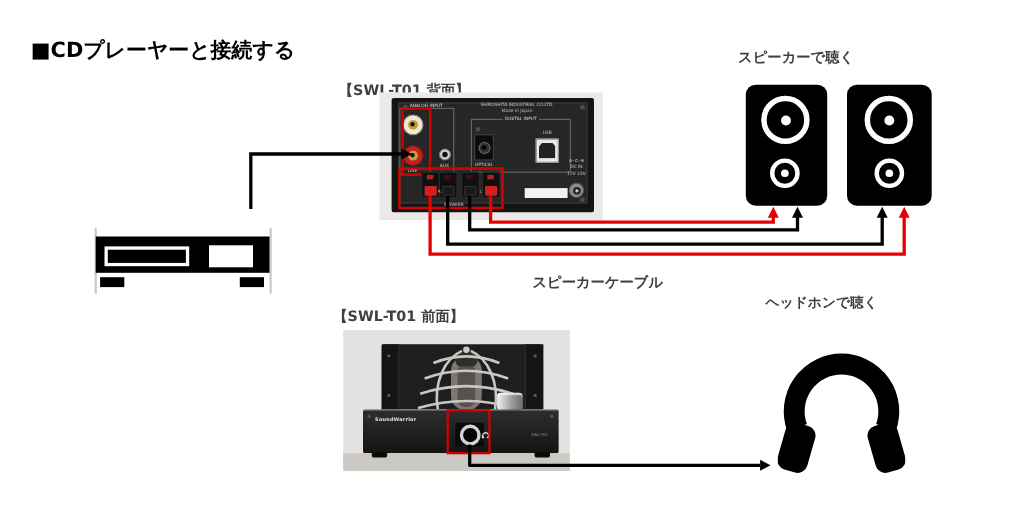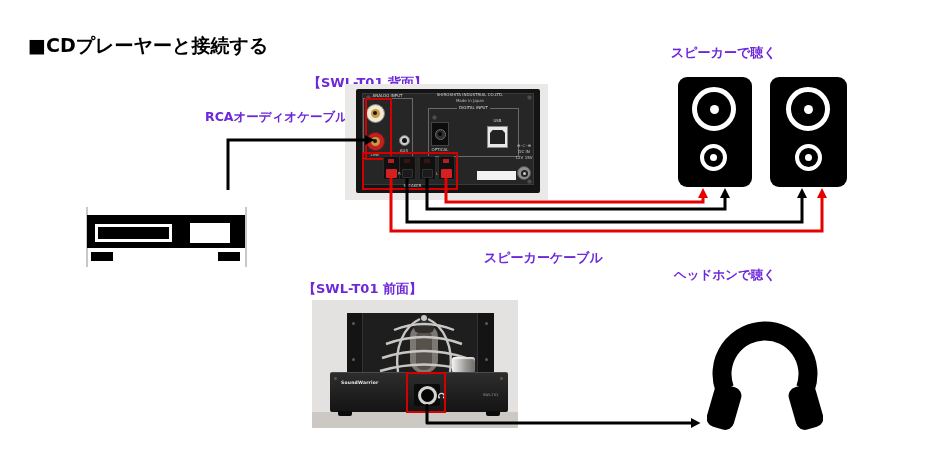--- a/index.html
+++ b/index.html
@@ -4,21 +4,21 @@
 <style>
   :root{
     --wire-red:#e60000;
     --wire-black:#000000;
     --hl-red:#d40000;
   }
   html,body{margin:0;padding:0;background:#fff;}
   body{font-family:"DejaVu Sans",sans-serif;}
   .canvas{position:relative;width:940px;height:470px;background:#fff;overflow:hidden;}
   .abs{position:absolute;}
-  .lbl{position:absolute;font-weight:bold;color:#6d28d9;font-size:13px;line-height:1.15;white-space:nowrap;}
+  .lbl{position:absolute;font-weight:bold;color:#404040;font-size:13px;line-height:1.15;white-space:nowrap;}
   .title{position:absolute;left:28px;top:33px;font-size:19px;font-weight:bold;color:#000;white-space:nowrap;}
   
   .photo{position:absolute;}
   .t{position:absolute;line-height:1;white-space:nowrap;}
   .cc{text-align:center;}
   .screw{position:absolute;width:5px;height:5px;border-radius:50%;background:#4e4e4e;box-shadow:inset 0 0 1px #000;}
   .dot3{position:absolute;width:3px;height:3px;border-radius:50%;background:#5a5a5a;}
   .hl{position:absolute;border:2.5px solid var(--hl-red);box-sizing:border-box;}
   
   .term{position:absolute;top:72px;width:17px;height:24px;background:#101010;border-radius:2px;border:1px solid #2b2b2b;box-sizing:border-box;}
@@ -40,25 +40,24 @@
   .ah-red{fill:var(--wire-red);}
   .ah-black{fill:var(--wire-black);}
 </style>
 </head>
 <body>
 
 <div class="canvas">
 
   <div class="title">■CDプレーヤーと接続する</div>
   <div class="lbl" style="left:308px;top:76px;">【SWL-T01 背面】</div>
-  <div class="lbl" style="left:205px;top:110px;font-size:12.5px;">RCAオーディオケーブル</div>
   <div class="lbl" style="left:671px;top:46px;">スピーカーで聴く</div>
   <div class="lbl" style="left:484px;top:251px;">スピーカーケーブル</div>
   <div class="lbl" style="left:303px;top:282px;">【SWL-T01 前面】</div>
-  <div class="lbl" style="left:674px;top:268px;font-size:12.5px;">ヘッドホンで聴く</div>
+  <div class="lbl" style="left:696px;top:268px;font-size:12.5px;">ヘッドホンで聴く</div>
 
   <div class="photo" style="left:345px;top:84px;width:203px;height:116px;background:#eae9e7;">
 
     <div class="abs" style="left:11px;top:5px;width:184px;height:104px;background:#141414;border-radius:2px;"></div>
     <div class="abs" style="left:17px;top:9px;width:172px;height:92px;background:#262626;border:1px solid #3a3a3a;box-sizing:border-box;"></div>
     <div class="screw" style="left:21px;top:11px;"></div>
     <div class="screw" style="left:182px;top:11px;"></div>
     <div class="screw" style="left:182px;top:95px;"></div>
 
     <div class="t cc" style="left:75px;top:9px;width:100px;font-size:4px;color:#cfcfcf;">SHIROSHITA INDUSTRIAL CO.LTD.</div>

